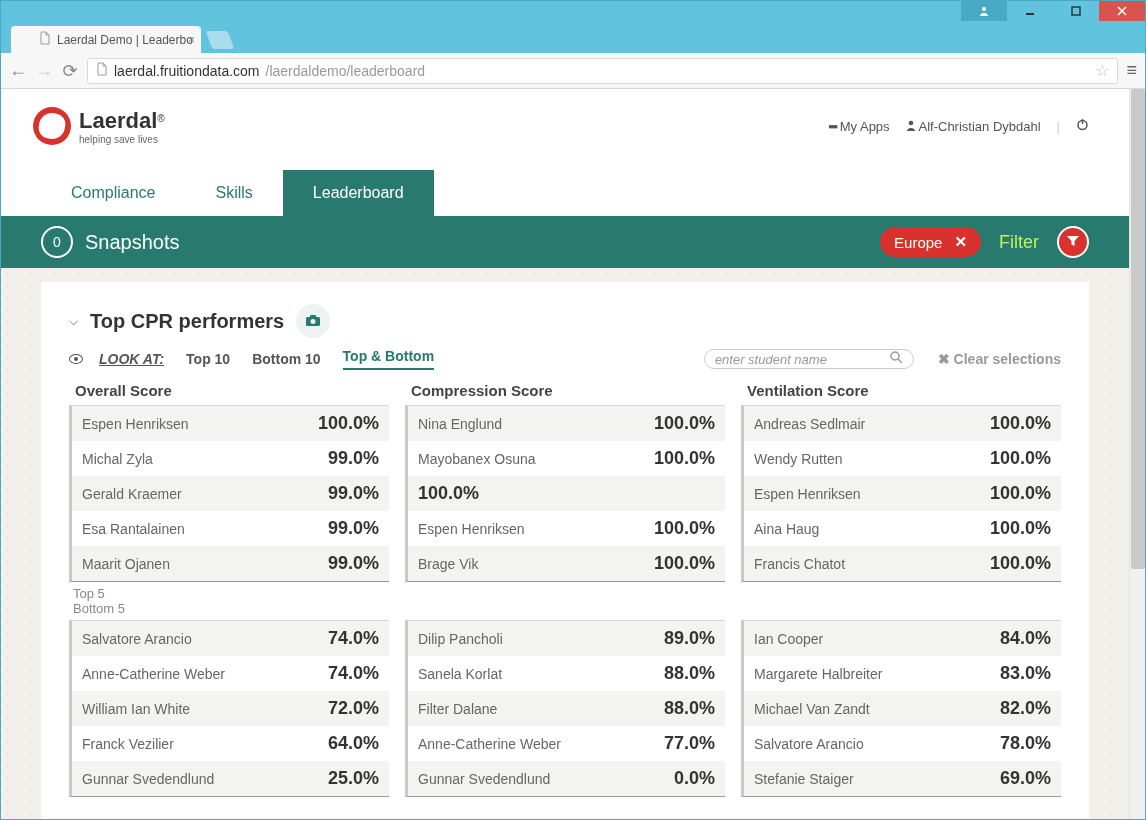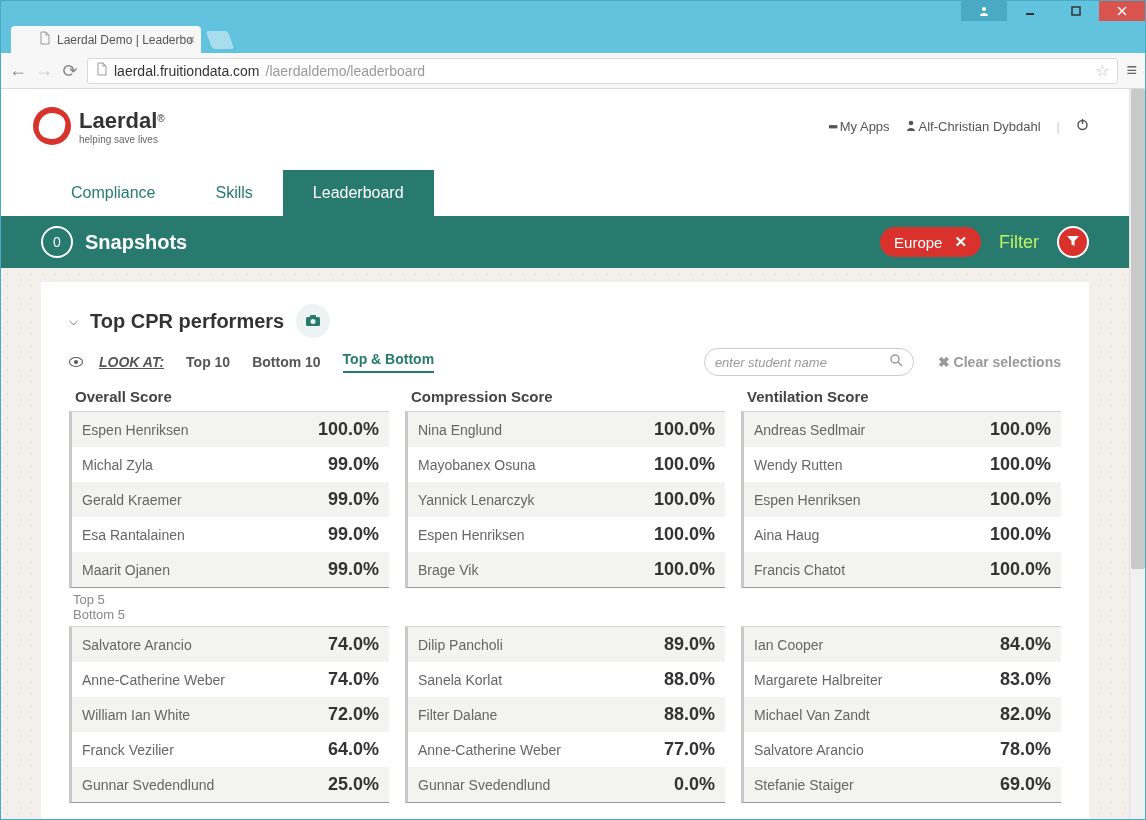--- a/index.html
+++ b/index.html
@@ -202,21 +202,21 @@
     width: 32px;
     height: 32px;
     border: 2px solid #fff;
     border-radius: 50%;
     display: flex;
     align-items: center;
     justify-content: center;
     margin-right: 12px;
     font-size: 14px;
   }
-  .snap-title { font-size: 20px; font-weight: 700; }
+  .snap-title { font-size: 20px; font-weight: 400; }
   .snap-right { margin-left: auto; display: flex; align-items: center; gap: 18px; }
   .pill {
     background: #d9322d;
     border-radius: 16px;
     padding: 6px 14px;
     color: #fff;
     display: flex;
     align-items: center;
     gap: 12px;
     font-size: 15px;
@@ -271,21 +271,21 @@
     font-size: 14px;
     color: #555;
   }
   .look-at { display: flex; align-items: center; gap: 22px; }
   .look-at .lbl { font-style: italic; font-weight: 600; color: #555; display:flex; align-items:center; gap:16px;text-decoration:underline;}
   .look-tab { color: #555; font-weight: 600; cursor:pointer;}
   .look-tab.active { color: #277a6d; border-bottom: 2px solid #277a6d; padding-bottom: 4px;}
   .search-box {
     margin-left: auto;
     width: 210px;
-    height: 28px;
+    height: 20px;
     border: 1px solid #ccc;
     border-radius: 14px;
     display: flex;
     align-items: center;
     padding: 0 10px;
     color: #999;
     font-style: italic;
     font-size: 13px;
   }
   .search-box .mag { margin-left: auto; font-style: normal; color:#999;}
@@ -540,21 +540,20 @@
                 <div class="group">
                   <div class="row">
                     <span class="name">Nina Englund</span>
                     <span class="val">100.0%</span>
                   </div>
                   <div class="row">
                     <span class="name">Mayobanex Osuna</span>
                     <span class="val">100.0%</span>
                   </div>
                   <div class="row">
-                    <span class="name">Yannick Lenarczyk</span>
                     <span class="val">100.0%</span>
                   </div>
                   <div class="row">
                     <span class="name">Espen Henriksen</span>
                     <span class="val">100.0%</span>
                   </div>
                   <div class="row">
                     <span class="name">Brage Vik</span>
                     <span class="val">100.0%</span>
                   </div>

